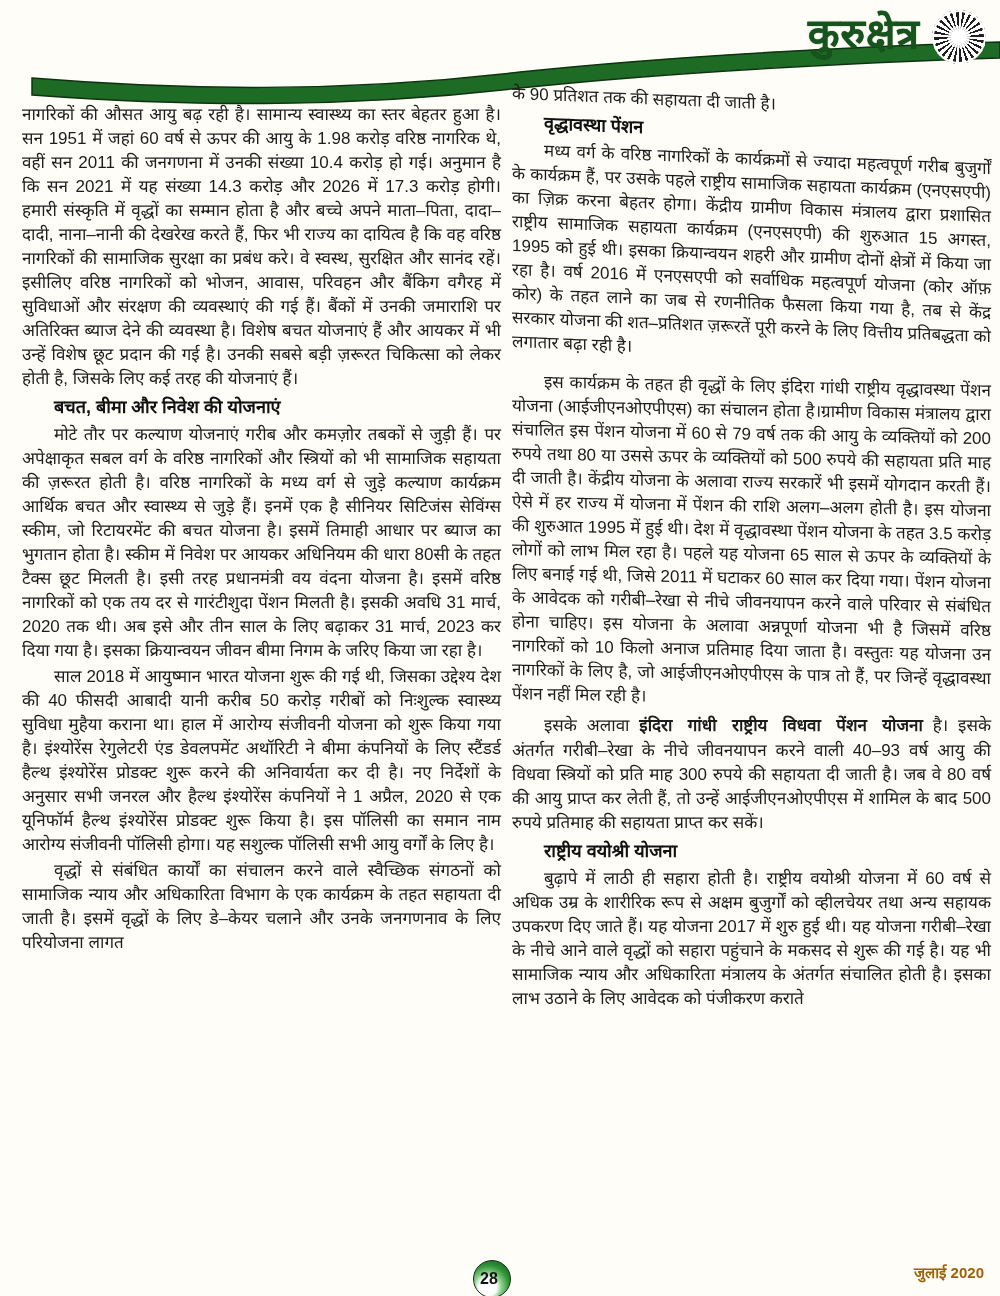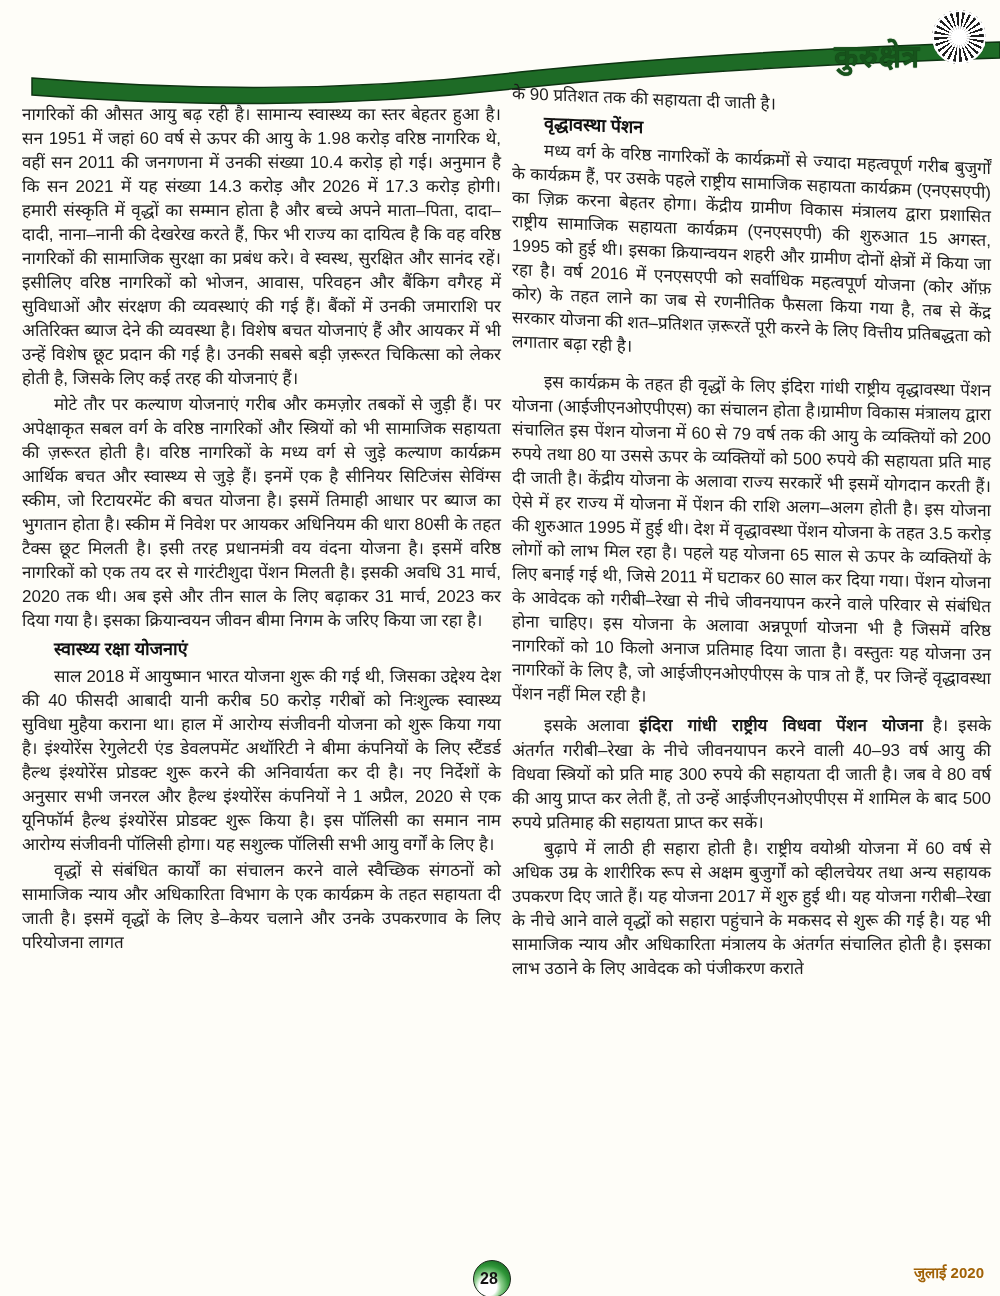--- a/index.html
+++ b/index.html
@@ -11,25 +11,24 @@
     position:relative;
     width:1000px;height:1296px;
     margin:0 auto;
     background:#fefdf8;
     overflow:hidden;
     color:#1c1c1c;
   }
   
   .masthead-title{
     position:absolute;top:4px;right:80px;
-    font-size:31px;font-weight:bold;
+    font-size:41px;font-weight:bold;
     color:#17531c;
     letter-spacing:1px;
     text-shadow:0 0 1px #0d3a10;
-    margin-top:30px;
   }
   .emblem{
     position:absolute;top:10px;right:14px;
     width:54px;height:54px;border-radius:50%;
     background:repeating-conic-gradient(#1f1f1f 0deg 6deg,#ffffff 6deg 15deg);
     box-shadow:inset 0 0 0 2px #fff;
     transform:rotate(8deg);
   }
   .emblem::after{
     content:"";
@@ -90,36 +89,37 @@
   <svg class="ribbon" viewBox="0 0 1000 140" aria-hidden="true">
     <path d="M32,78 C180,90 340,93 520,72 C700,53 880,46 1000,42
              L1000,58 C880,62 700,69 520,88 C340,109 180,106 32,95 Z" fill="#1e6b26" stroke="#0e3312" stroke-width="1.5"></path>
   </svg>
 
   <div class="masthead-title">कुरुक्षेत्र</div>
   <div class="emblem"></div>
 
   <section class="col col-left">
     <p>नागरिकों की औसत आयु बढ़ रही है। सामान्य स्वास्थ्य का स्तर बेहतर हुआ है। सन 1951 में जहां 60 वर्ष से ऊपर की आयु के 1.98 करोड़ वरिष्ठ नागरिक थे, वहीं सन 2011 की जनगणना में उनकी संख्या 10.4 करोड़ हो गई। अनुमान है कि सन 2021 में यह संख्या 14.3 करोड़ और 2026 में 17.3 करोड़ होगी। हमारी संस्कृति में वृद्धों का सम्मान होता है और बच्चे अपने माता–पिता, दादा–दादी, नाना–नानी की देखरेख करते हैं, फिर भी राज्य का दायित्व है कि वह वरिष्ठ नागरिकों की सामाजिक सुरक्षा का प्रबंध करे। वे स्वस्थ, सुरक्षित और सानंद रहें। इसीलिए वरिष्ठ नागरिकों को भोजन, आवास, परिवहन और बैंकिग वगैरह में सुविधाओं और संरक्षण की व्यवस्थाएं की गई हैं। बैंकों में उनकी जमाराशि पर अतिरिक्त ब्याज देने की व्यवस्था है। विशेष बचत योजनाएं हैं और आयकर में भी उन्हें विशेष छूट प्रदान की गई है। उनकी सबसे बड़ी ज़रूरत चिकित्सा को लेकर होती है, जिसके लिए कई तरह की योजनाएं हैं।</p>
+    <h3>बचत, बीमा और निवेश की योजनाएं</h3>
     <p class="ind">मोटे तौर पर कल्याण योजनाएं गरीब और कमज़ोर तबकों से जुड़ी हैं। पर अपेक्षाकृत सबल वर्ग के वरिष्ठ नागरिकों और स्त्रियों को भी सामाजिक सहायता की ज़रूरत होती है। वरिष्ठ नागरिकों के मध्य वर्ग से जुड़े कल्याण कार्यक्रम आर्थिक बचत और स्वास्थ्य से जुड़े हैं। इनमें एक है सीनियर सिटिजंस सेविंग्स स्कीम, जो रिटायरमेंट की बचत योजना है। इसमें तिमाही आधार पर ब्याज का भुगतान होता है। स्कीम में निवेश पर आयकर अधिनियम की धारा 80सी के तहत टैक्स छूट मिलती है। इसी तरह प्रधानमंत्री वय वंदना योजना है। इसमें वरिष्ठ नागरिकों को एक तय दर से गारंटीशुदा पेंशन मिलती है। इसकी अवधि 31 मार्च, 2020 तक थी। अब इसे और तीन साल के लिए बढ़ाकर 31 मार्च, 2023 कर दिया गया है। इसका क्रियान्वयन जीवन बीमा निगम के जरिए किया जा रहा है।</p>
-    <h3>स्वास्थ्य रक्षा योजनाएं</h3>
     <p class="ind">साल 2018 में आयुष्मान भारत योजना शुरू की गई थी, जिसका उद्देश्य देश की 40 फीसदी आबादी यानी करीब 50 करोड़ गरीबों को निःशुल्क स्वास्थ्य सुविधा मुहैया कराना था। हाल में आरोग्य संजीवनी योजना को शुरू किया गया है। इंश्योरेंस रेगुलेटरी एंड डेवलपमेंट अथॉरिटी ने बीमा कंपनियों के लिए स्टैंडर्ड हैल्थ इंश्योरेंस प्रोडक्ट शुरू करने की अनिवार्यता कर दी है। नए निर्देशों के अनुसार सभी जनरल और हैल्थ इंश्योरेंस कंपनियों ने 1 अप्रैल, 2020 से एक यूनिफॉर्म हैल्थ इंश्योरेंस प्रोडक्ट शुरू किया है। इस पॉलिसी का समान नाम आरोग्य संजीवनी पॉलिसी होगा। यह सशुल्क पॉलिसी सभी आयु वर्गों के लिए है।</p>
-    <p class="ind">वृद्धों से संबंधित कार्यों का संचालन करने वाले स्वैच्छिक संगठनों को सामाजिक न्याय और अधिकारिता विभाग के एक कार्यक्रम के तहत सहायता दी जाती है। इसमें वृद्धों के लिए डे–केयर चलाने और उनके उपकरणाव के लिए परियोजना लागत</p>
+    <p class="ind">वृद्धों से संबंधित कार्यों का संचालन करने वाले स्वैच्छिक संगठनों को सामाजिक न्याय और अधिकारिता विभाग के एक कार्यक्रम के तहत सहायता दी जाती है। इसमें वृद्धों के लिए डे–केयर चलाने और उनके जनगणनाव के लिए परियोजना लागत</p>
   </section>
 
   <section class="col col-right">
     <div class="skew-a">
       <p class="carryover">के 90 प्रतिशत तक की सहायता दी जाती है।</p>
       <h3>वृद्धावस्था पेंशन</h3>
       <p class="ind">मध्य वर्ग के वरिष्ठ नागरिकों के कार्यक्रमों से ज्यादा महत्वपूर्ण गरीब बुजुर्गों के कार्यक्रम हैं, पर उसके पहले राष्ट्रीय सामाजिक सहायता कार्यक्रम (एनएसएपी) का ज़िक्र करना बेहतर होगा। केंद्रीय ग्रामीण विकास मंत्रालय द्वारा प्रशासित राष्ट्रीय सामाजिक सहायता कार्यक्रम (एनएसएपी) की शुरुआत 15 अगस्त, 1995 को हुई थी। इसका क्रियान्वयन शहरी और ग्रामीण दोनों क्षेत्रों में किया जा रहा है। वर्ष 2016 में एनएसएपी को सर्वाधिक महत्वपूर्ण योजना (कोर ऑफ़ कोर) के तहत लाने का जब से रणनीतिक फैसला किया गया है, तब से केंद्र सरकार योजना की शत–प्रतिशत ज़रूरतें पूरी करने के लिए वित्तीय प्रतिबद्धता को लगातार बढ़ा रही है।</p>
     </div>
     <div class="skew-b">
       <p class="ind">इस कार्यक्रम के तहत ही वृद्धों के लिए इंदिरा गांधी राष्ट्रीय वृद्धावस्था पेंशन योजना (आईजीएनओएपीएस) का संचालन होता है।ग्रामीण विकास मंत्रालय द्वारा संचालित इस पेंशन योजना में 60 से 79 वर्ष तक की आयु के व्यक्तियों को 200 रुपये तथा 80 या उससे ऊपर के व्यक्तियों को 500 रुपये की सहायता प्रति माह दी जाती है। केंद्रीय योजना के अलावा राज्य सरकारें भी इसमें योगदान करती हैं। ऐसे में हर राज्य में योजना में पेंशन की राशि अलग–अलग होती है। इस योजना की शुरुआत 1995 में हुई थी। देश में वृद्धावस्था पेंशन योजना के तहत 3.5 करोड़ लोगों को लाभ मिल रहा है। पहले यह योजना 65 साल से ऊपर के व्यक्तियों के लिए बनाई गई थी, जिसे 2011 में घटाकर 60 साल कर दिया गया। पेंशन योजना के आवेदक को गरीबी–रेखा से नीचे जीवनयापन करने वाले परिवार से संबंधित होना चाहिए। इस योजना के अलावा अन्नपूर्णा योजना भी है जिसमें वरिष्ठ नागरिकों को 10 किलो अनाज प्रतिमाह दिया जाता है। वस्तुतः यह योजना उन नागरिकों के लिए है, जो आईजीएनओएपीएस के पात्र तो हैं, पर जिन्हें वृद्धावस्था पेंशन नहीं मिल रही है।</p>
     </div>
     <p class="ind"><span>इसके अलावा </span><span class="bold">इंदिरा गांधी राष्ट्रीय विधवा पेंशन योजना</span><span> है। इसके अंतर्गत गरीबी–रेखा के नीचे जीवनयापन करने वाली 40–93 वर्ष आयु की विधवा स्त्रियों को प्रति माह 300 रुपये की सहायता दी जाती है। जब वे 80 वर्ष की आयु प्राप्त कर लेती हैं, तो उन्हें आईजीएनओएपीएस में शामिल के बाद 500 रुपये प्रतिमाह की सहायता प्राप्त कर सकें।</span></p>
+    <h3>राष्ट्रीय वयोश्री योजना</h3>
     <p class="ind">बुढ़ापे में लाठी ही सहारा होती है। राष्ट्रीय वयोश्री योजना में 60 वर्ष से अधिक उम्र के शारीरिक रूप से अक्षम बुजुर्गों को व्हीलचेयर तथा अन्य सहायक उपकरण दिए जाते हैं। यह योजना 2017 में शुरु हुई थी। यह योजना गरीबी–रेखा के नीचे आने वाले वृद्धों को सहारा पहुंचाने के मकसद से शुरू की गई है। यह भी सामाजिक न्याय और अधिकारिता मंत्रालय के अंतर्गत संचालित होती है। इसका लाभ उठाने के लिए आवेदक को पंजीकरण कराते</p>
   </section>
 
   <div class="page-badge">
     <span>28</span>
   </div>
   <div class="issue-date">जुलाई 2020</div>
 
 </div>
 

